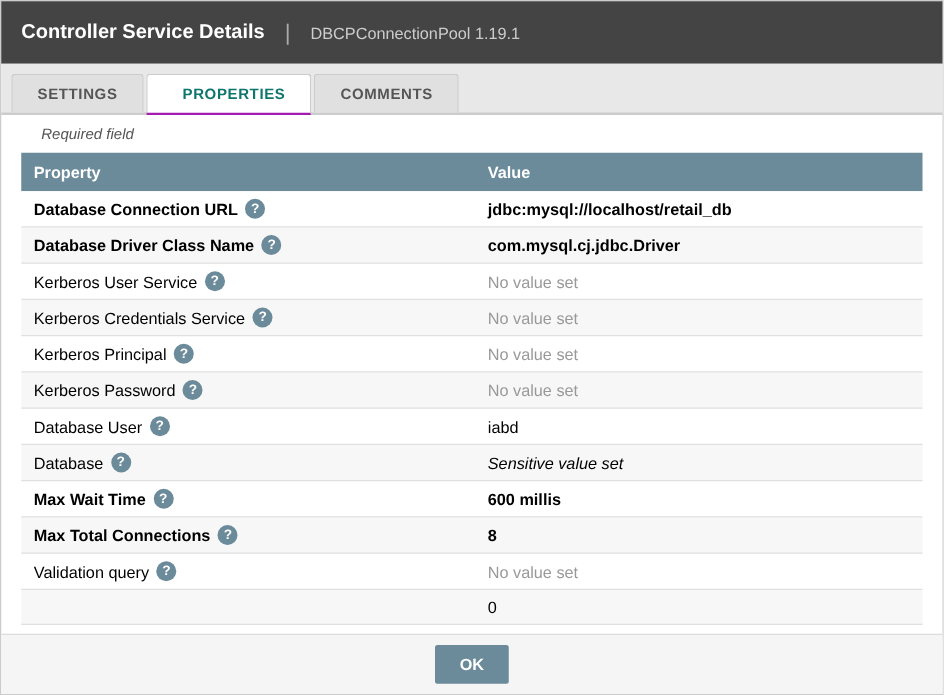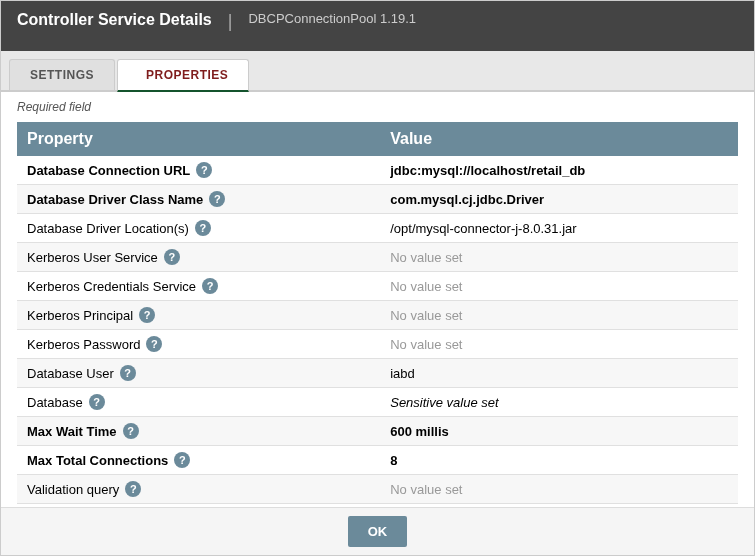--- a/index.html
+++ b/index.html
@@ -19,20 +19,21 @@
       display: flex;
       flex-direction: column;
       border: 1px solid #ccc;
     }
 
     .dialog-header {
       background: #444;
       color: #fff;
       padding: 10px 16px;
       display: flex;
+      align-items: center;
       gap: 12px;
       min-height: 50px;
     }
 
     .dialog-title {
       font-size: 16px;
       font-weight: bold;
       color: #fff;
     }
 
@@ -65,28 +66,28 @@
       background: #e0e0e0;
       border: 1px solid #ccc;
       border-bottom: none;
       border-radius: 3px 3px 0 0;
       text-transform: uppercase;
       letter-spacing: 0.5px;
     }
 
     .tab.active {
       background: #fff;
-      color: #7f1d1d;
-      border-bottom: 2px solid #14532d;
+      color: #0f766e;
+      border-bottom: 2px solid #a21caf;
       margin-bottom: -2px;
       padding-left: 28px;
     }
 
     .required-field {
-      padding: 8px 16px;
+      padding: 8px 32px;
       font-size: 12px;
       color: #555;
       font-style: italic;
     }
 
     .table-container {
       flex: 1;
       overflow-y: auto;
       padding: 0 16px;
     }
@@ -98,21 +99,21 @@
 
     thead tr {
       background: #6b8a9a;
       color: #fff;
     }
 
     thead th {
       padding: 8px 10px;
       text-align: left;
       font-weight: bold;
-      font-size: 16px;
+      font-size: 13px;
     }
 
     tbody tr {
       border-bottom: 1px solid #e0e0e0;
     }
 
     tbody tr:nth-child(even) {
       background: #f7f7f7;
     }
 
@@ -191,20 +192,21 @@
 
   <div class="dialog-header">
     <span class="dialog-title">Controller Service Details</span>
     <span class="dialog-separator">|</span>
     <span class="dialog-subtitle">DBCPConnectionPool 1.19.1</span>
   </div>
 
   <div class="tabs-bar">
     <div class="tab">SETTINGS</div>
     <div class="tab active">PROPERTIES</div>
+    <div class="tab">COMMENTS</div>
   </div>
 
   <div class="required-field">Required field</div>
 
   <div class="table-container">
     <table>
       <thead>
         <tr>
           <th>Property</th>
           <th>Value</th>
@@ -225,29 +227,20 @@
               <div class="prop-cell">
                 <span style="font-weight: bold;">Database Driver Class Name</span>
                 <span class="help-icon">?</span>
               </div>
             </td>
             <td class="value-bold">com.mysql.cj.jdbc.Driver</td>
           </tr>
           <tr>
             <td>
               <div class="prop-cell">
-                <span>Database Driver Location(s)</span>
-                <span class="help-icon">?</span>
-              </div>
-            </td>
-            <td>/opt/mysql-connector-j-8.0.31.jar</td>
-          </tr>
-          <tr>
-            <td>
-              <div class="prop-cell">
                 <span>Kerberos User Service</span>
                 <span class="help-icon">?</span>
               </div>
             </td>
             <td class="no-value">No value set</td>
           </tr>
           <tr>
             <td>
               <div class="prop-cell">
                 <span>Kerberos Credentials Service</span>

